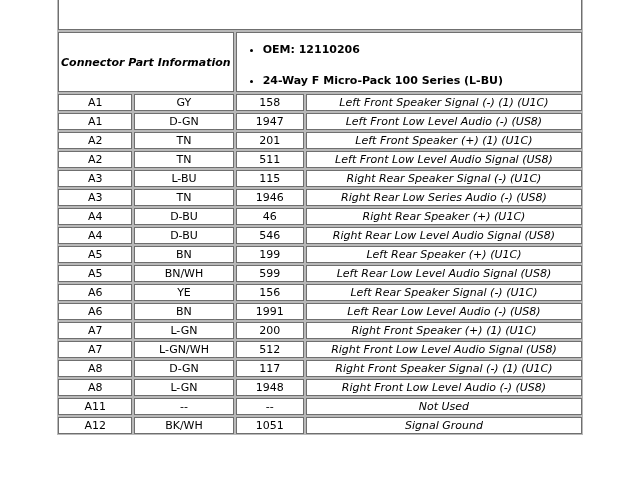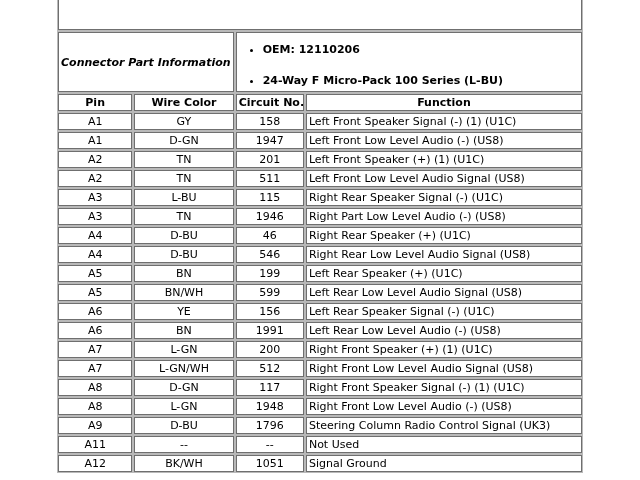--- a/index.html
+++ b/index.html
@@ -61,21 +61,21 @@
     margin: 4px 0 18px 0;
   }
   td.part-detail li:last-child { margin-bottom: 2px; }
 
   th.col-head {
     font-weight: bold;
     text-align: center;
     height: 13px;
   }
   td.cell-center { text-align: center; height: 13px; }
-  td.cell-left   { text-align: left;  height: 13px; padding-left: 4px; }
+  td.cell-left   { text-align: center;  height: 13px; padding-left: 4px; font-style: italic; }
 </style>
 </head>
 <body>
 
 <div class="page">
   <table class="pinout">
     <colgroup>
       <col class="c-pin">
         <col class="c-wire">
         <col class="c-circuit">
@@ -87,26 +87,20 @@
       </tr>
       <tr>
         <td class="part-info" colspan="2">Connector Part Information</td>
         <td class="part-detail" colspan="2">
           <ul>
             <li>OEM: 12110206</li>
             <li>24-Way F Micro-Pack 100 Series (L-BU)</li>
           </ul>
         </td>
       </tr>
-      <tr>
-        <th class="col-head">Pin</th>
-        <th class="col-head">Wire Color</th>
-        <th class="col-head">Circuit No.</th>
-        <th class="col-head">Function</th>
-      </tr>
 
     <tr>
           <td class="cell-center">A1</td>
           <td class="cell-center">GY</td>
           <td class="cell-center">158</td>
           <td class="cell-left">Left Front Speaker Signal (-) (1) (U1C)</td>
         </tr>
         <tr>
           <td class="cell-center">A1</td>
           <td class="cell-center">D-GN</td>
@@ -128,21 +122,21 @@
         <tr>
           <td class="cell-center">A3</td>
           <td class="cell-center">L-BU</td>
           <td class="cell-center">115</td>
           <td class="cell-left">Right Rear Speaker Signal (-) (U1C)</td>
         </tr>
         <tr>
           <td class="cell-center">A3</td>
           <td class="cell-center">TN</td>
           <td class="cell-center">1946</td>
-          <td class="cell-left">Right Part Low Level Audio (-) (US8)</td>
+          <td class="cell-left">Right Rear Low Series Audio (-) (US8)</td>
         </tr>
         <tr>
           <td class="cell-center">A4</td>
           <td class="cell-center">D-BU</td>
           <td class="cell-center">46</td>
           <td class="cell-left">Right Rear Speaker (+) (U1C)</td>
         </tr>
         <tr>
           <td class="cell-center">A4</td>
           <td class="cell-center">D-BU</td>
@@ -191,26 +185,20 @@
           <td class="cell-center">117</td>
           <td class="cell-left">Right Front Speaker Signal (-) (1) (U1C)</td>
         </tr>
         <tr>
           <td class="cell-center">A8</td>
           <td class="cell-center">L-GN</td>
           <td class="cell-center">1948</td>
           <td class="cell-left">Right Front Low Level Audio (-) (US8)</td>
         </tr>
         <tr>
-          <td class="cell-center">A9</td>
-          <td class="cell-center">D-BU</td>
-          <td class="cell-center">1796</td>
-          <td class="cell-left">Steering Column Radio Control Signal (UK3)</td>
-        </tr>
-        <tr>
           <td class="cell-center">A11</td>
           <td class="cell-center">--</td>
           <td class="cell-center">--</td>
           <td class="cell-left">Not Used</td>
         </tr>
         <tr>
           <td class="cell-center">A12</td>
           <td class="cell-center">BK/WH</td>
           <td class="cell-center">1051</td>
           <td class="cell-left">Signal Ground</td>

